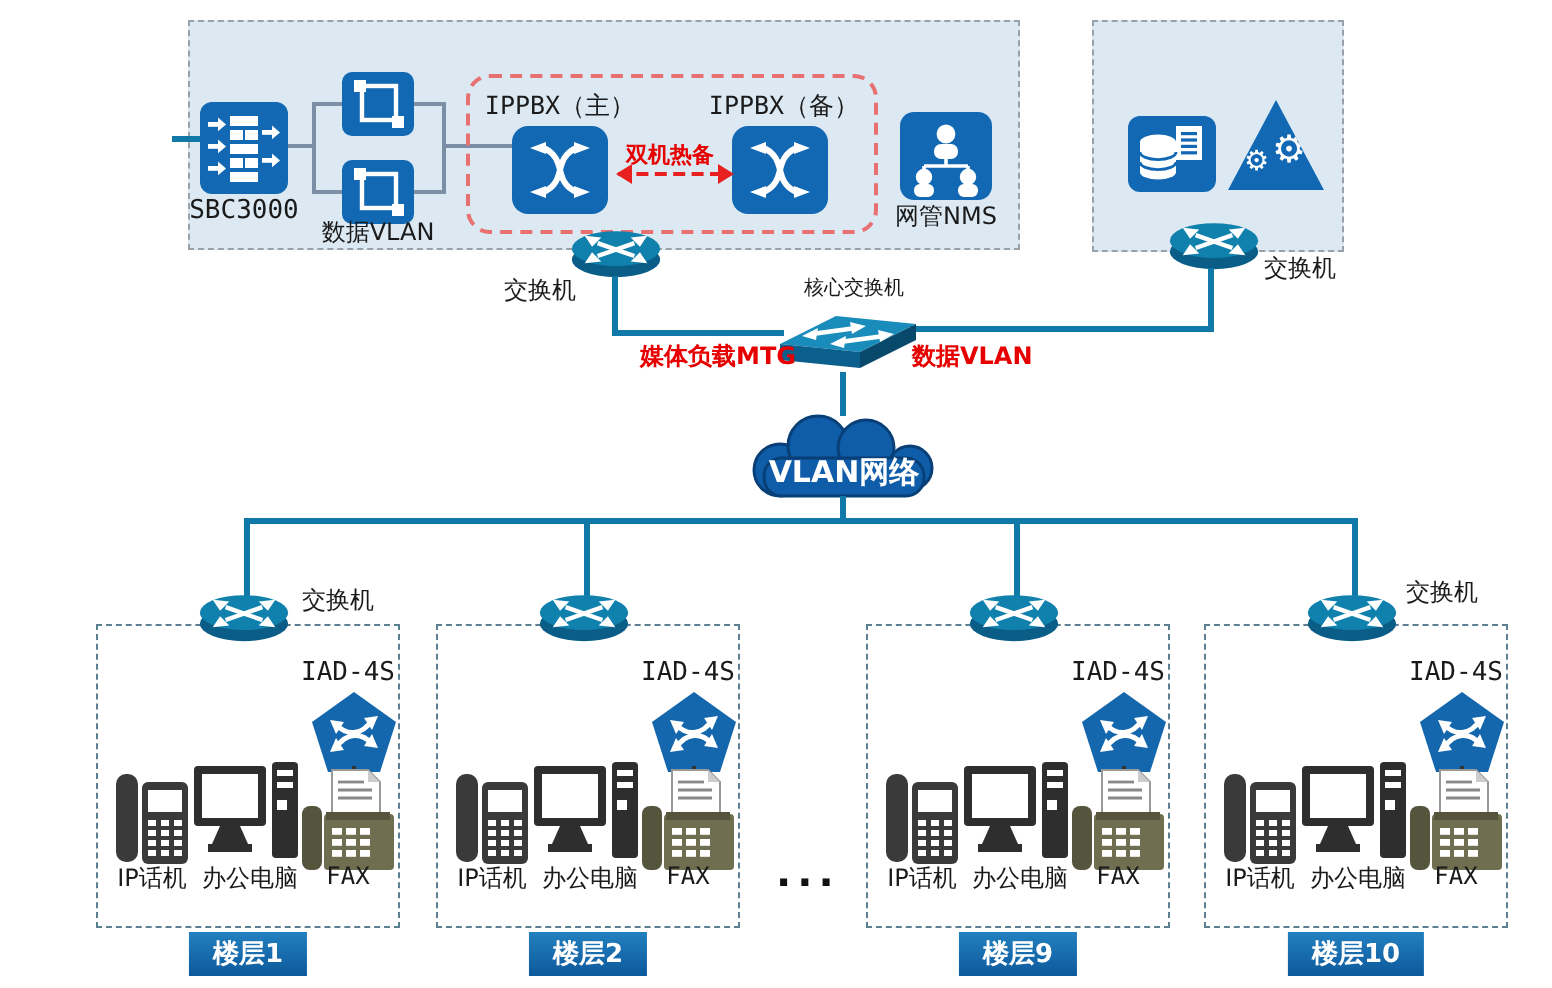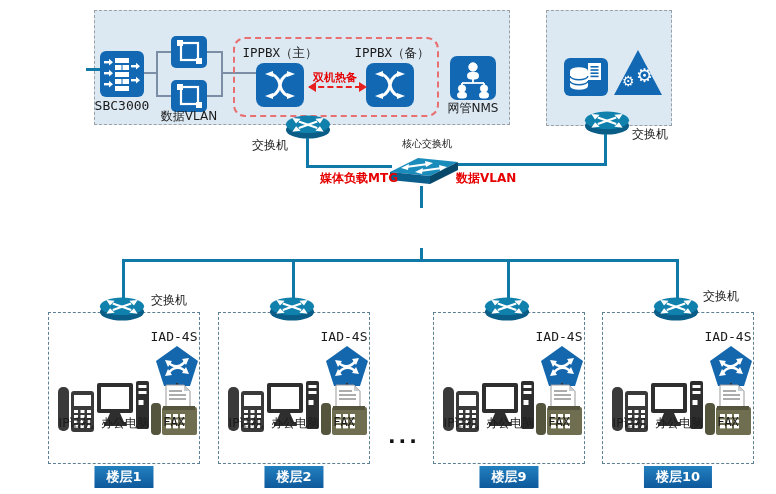--- a/index.html
+++ b/index.html
@@ -17,21 +17,21 @@
   .ln{position:absolute;background:#1179a8;}
   .ln.gray{background:#7b8ea6;}
   .lbl{position:absolute;white-space:nowrap;}
   .center{text-align:center;}
   .red{color:#e60000;font-weight:bold;}
   .reddash{position:absolute;border:2px dashed #e87070;border-radius:12px;}
   .haline{position:absolute;border-top:2px dashed #e82020;}
   .tri-l{position:absolute;width:0;height:0;border:5px solid transparent;border-right:8px solid #e82020;}
   .tri-r{position:absolute;width:0;height:0;border:5px solid transparent;border-left:8px solid #e82020;}
   .pent-conn{position:absolute;width:2px;height:16px;background:#333;}
-  .dev-lbl{position:absolute;top:102px;font-size:12px;text-align:center;}
+  .dev-lbl{position:absolute;top:118px;font-size:12px;text-align:center;}
   .tri-gears{position:absolute;background:#1268b3;clip-path:polygon(50% 0,100% 100%,0 100%);}
   .gear{position:absolute;color:#fff;line-height:1;}
   .ellipsis{position:absolute;font-weight:bold;font-size:20px;letter-spacing:3px;color:#111;}
 </style>
 </head>
 <body>
 
 <div id="stage">
 
   <div class="zone" style="left:94px;top:10px;width:414px;height:113px"></div>
@@ -231,20 +231,32 @@
         <polygon points="31,22 39,18 38,24"></polygon>
           <polygon points="63,17 55,15 56,21"></polygon>
       </g>
     </svg>
   </div>
 
   <div class="lbl red" style="left:320px;top:170px">媒体负载MTG</div>
   <div class="lbl red" style="left:456px;top:170px">数据VLAN</div>
 
   <div class="ln" style="left:420px;top:186px;width:3px;height:22px"></div>
+  <div class="abs" style="left:370px;top:206px">
+    <svg width="104" height="46" viewBox="0 0 104 46">
+      <g fill="#0f5da8" stroke="#083f77" stroke-width="1.5">
+        <circle cx="20" cy="29" r="13"></circle>
+          <circle cx="39" cy="17" r="15"></circle>
+        <circle cx="63" cy="18" r="14"></circle>
+          <circle cx="85" cy="28" r="11"></circle>
+        <rect x="12" y="23" width="80" height="19" rx="9"></rect>
+      </g>
+      <text x="52" y="35" text-anchor="middle" fill="#fff" font-size="15" font-weight="bold" font-family="DejaVu Sans,sans-serif">VLAN网络</text>
+    </svg>
+  </div>
   <div class="ln" style="left:420px;top:248px;width:3px;height:13px"></div>
 
   <div class="ln" style="left:122px;top:259px;width:557px;height:3px"></div>
   <div class="ln" style="left:122px;top:259px;width:3px;height:42px"></div>
   <div class="ln" style="left:292px;top:259px;width:3px;height:42px"></div>
   <div class="ln" style="left:507px;top:259px;width:3px;height:42px"></div>
   <div class="ln" style="left:676px;top:259px;width:3px;height:42px"></div>
 
   <div class="floor" style="left:48px">
     <div class="abs" style="left:50px;top:-17px">

